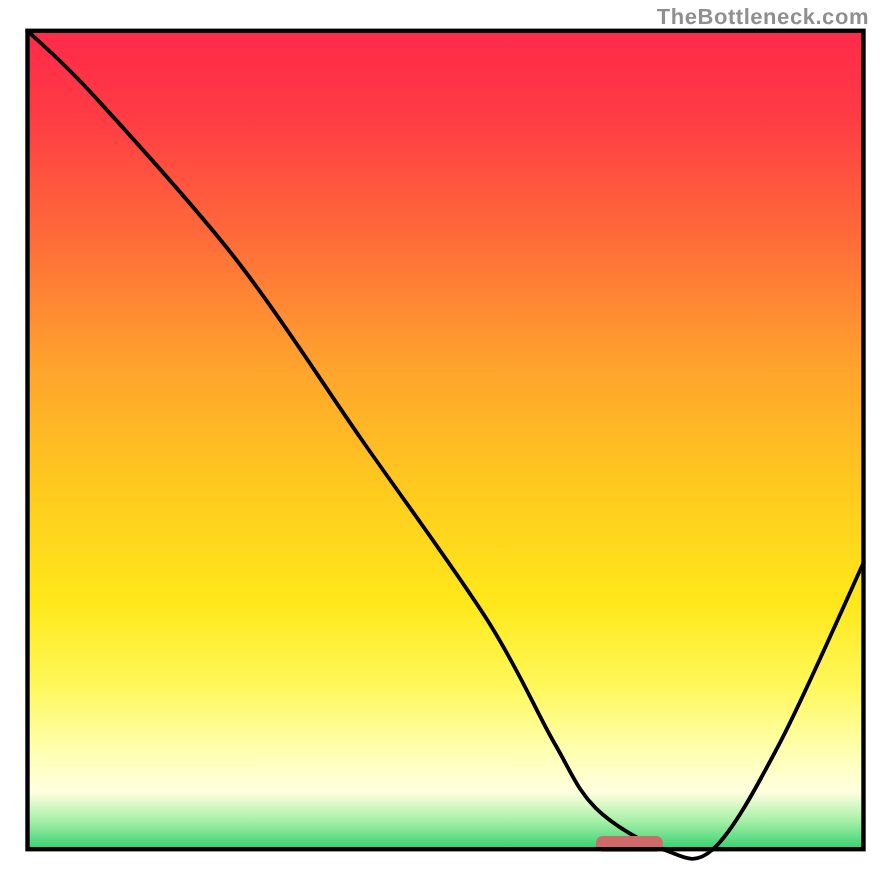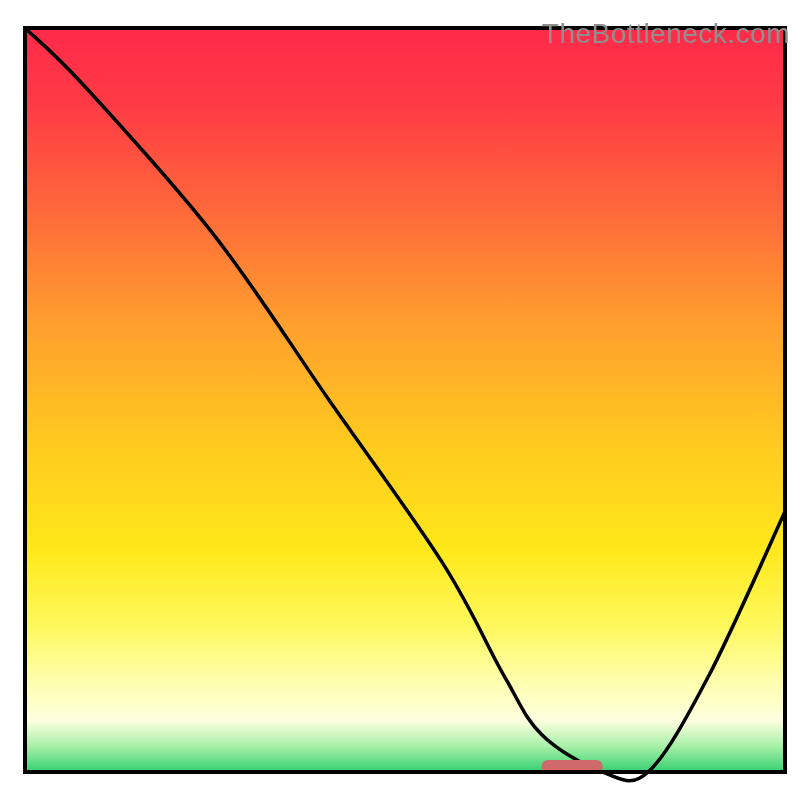--- a/index.html
+++ b/index.html
@@ -15,25 +15,25 @@
     width: 800px;
     height: 800px;
   }
   svg {
     position: absolute;
     top: 0;
     left: 0;
   }
   .watermark {
     position: absolute;
-    top: 18px;
+    top: 5px;
     right: 10px;
     font-family: Arial, Helvetica, sans-serif;
-    font-size: 28px;
-    font-weight: 400;
+    font-size: 20px;
+    font-weight: 700;
     color: #8f8f8f;
     letter-spacing: 0.5px;
   }
 </style>
 </head>
 <body>
 
 <div class="canvas-wrap">
 
   <svg width="800" height="800" viewBox="0 0 800 800">

